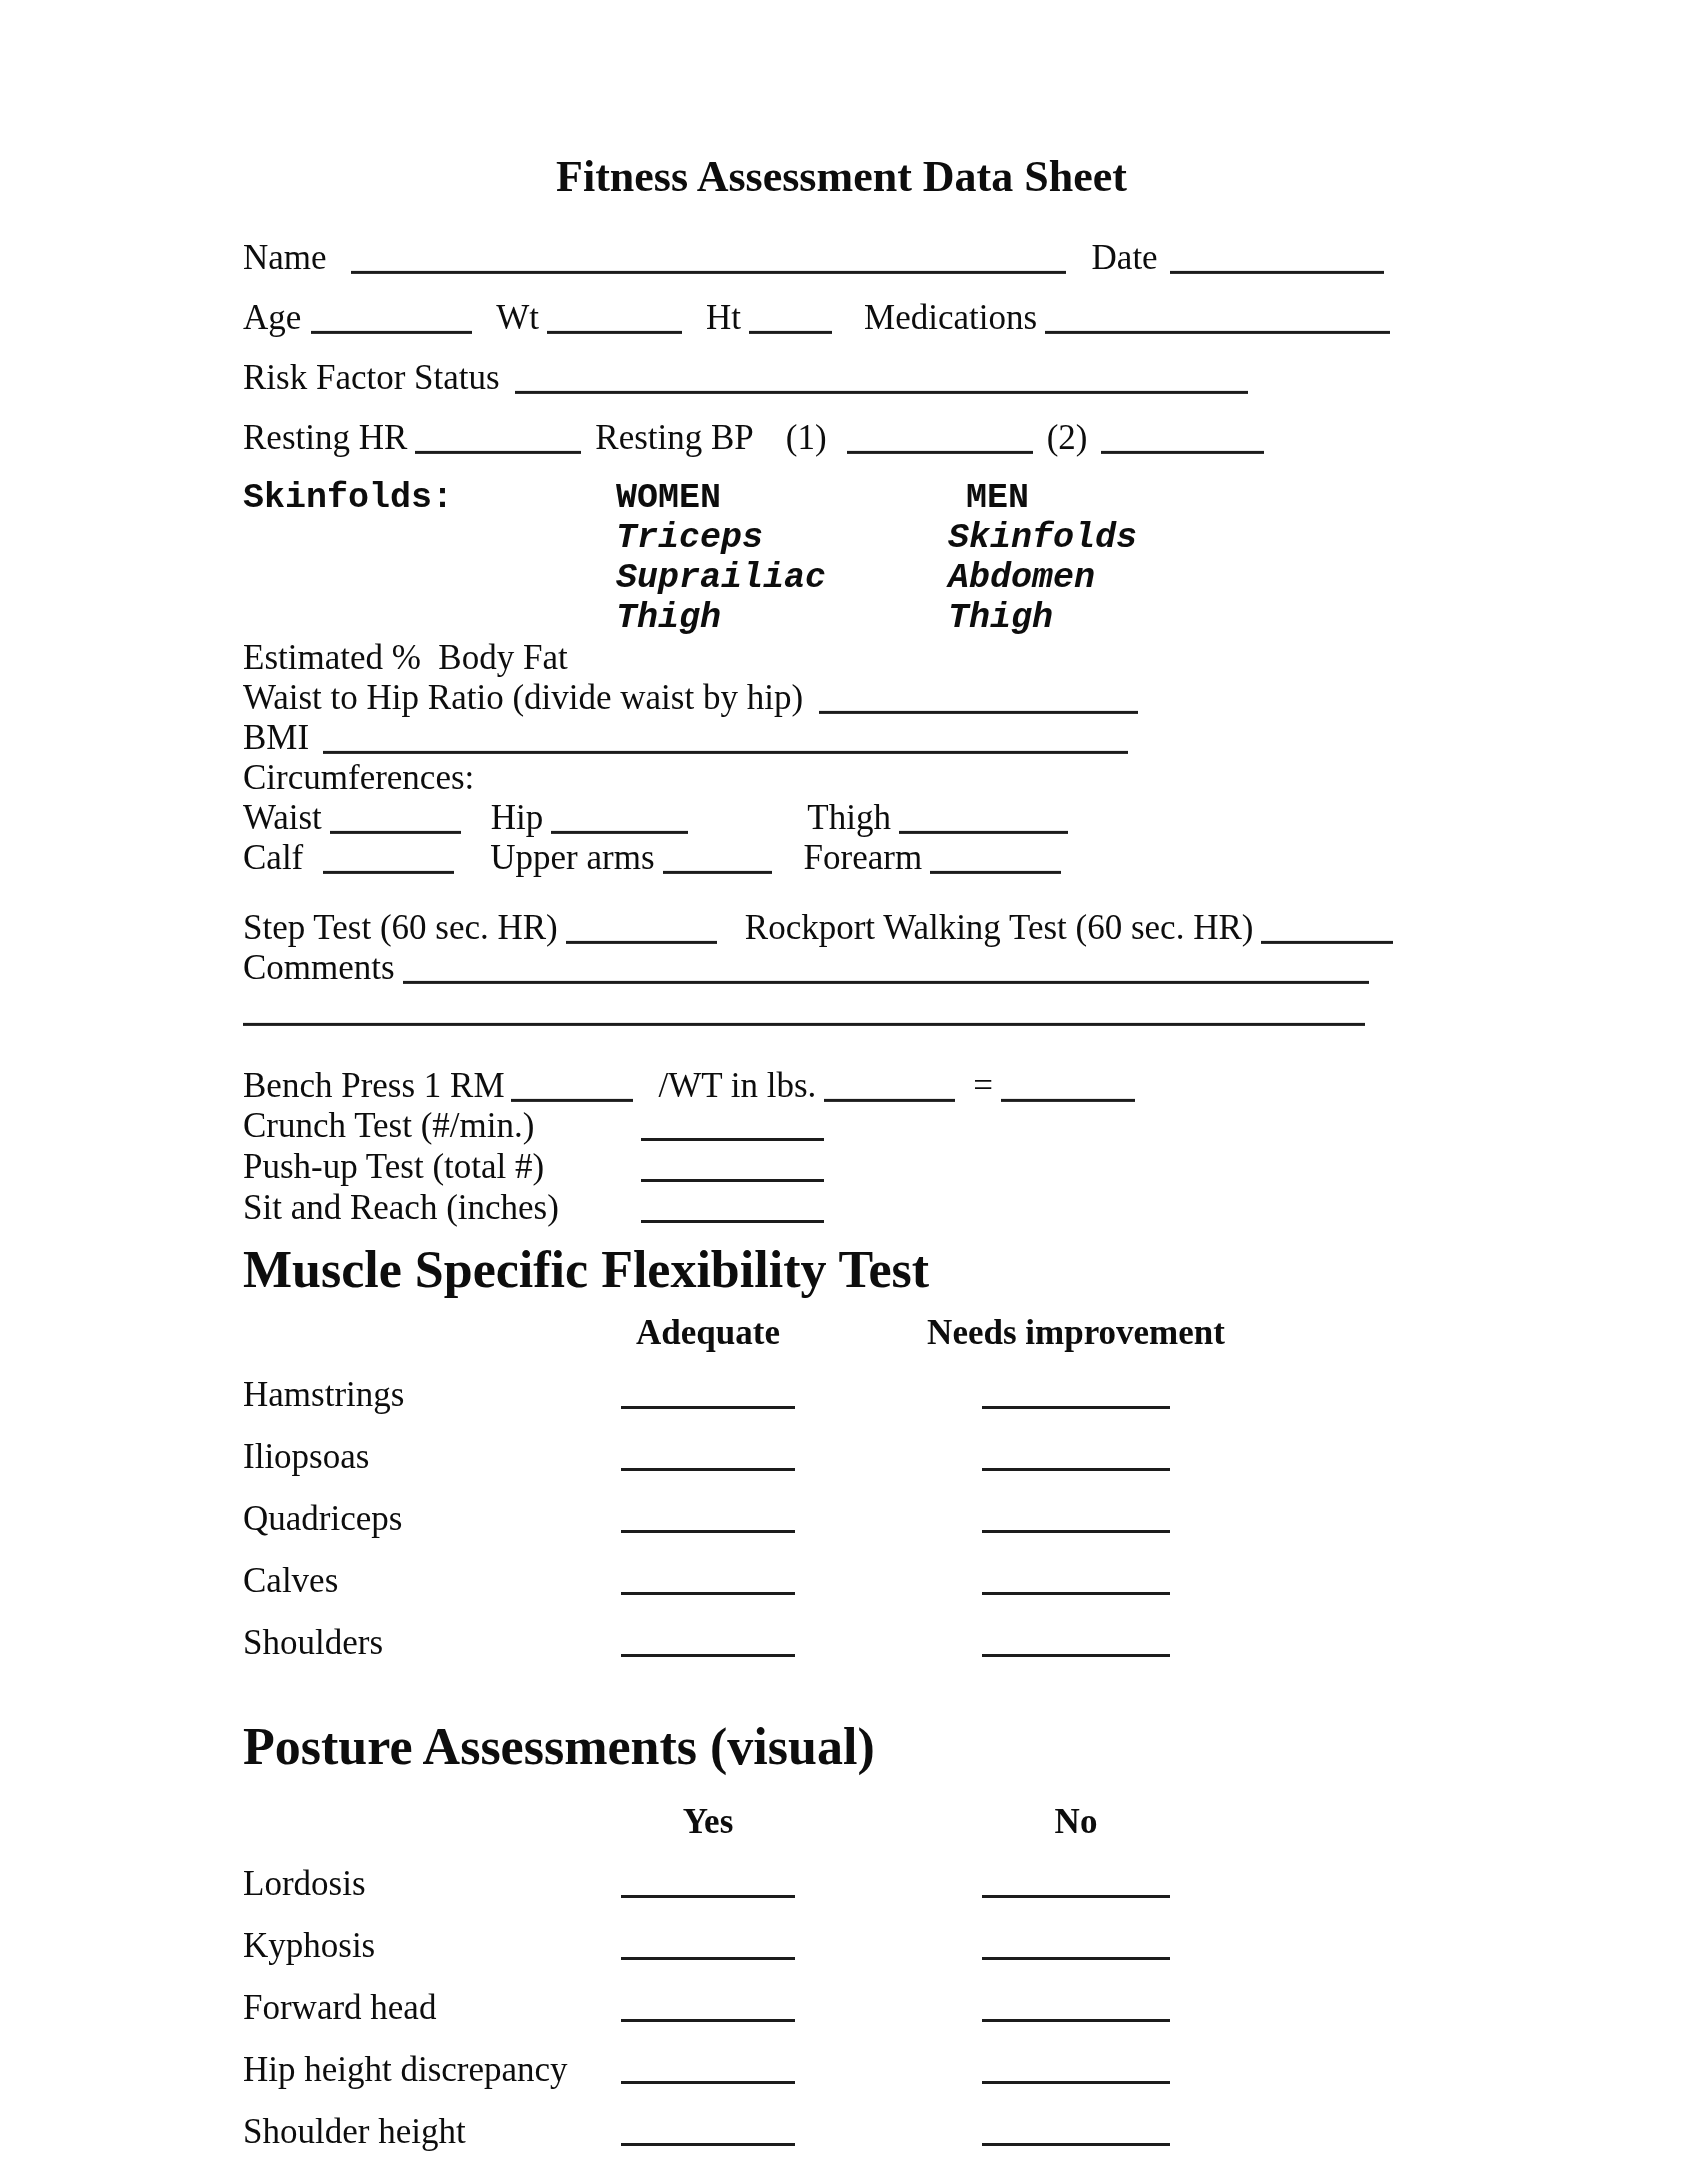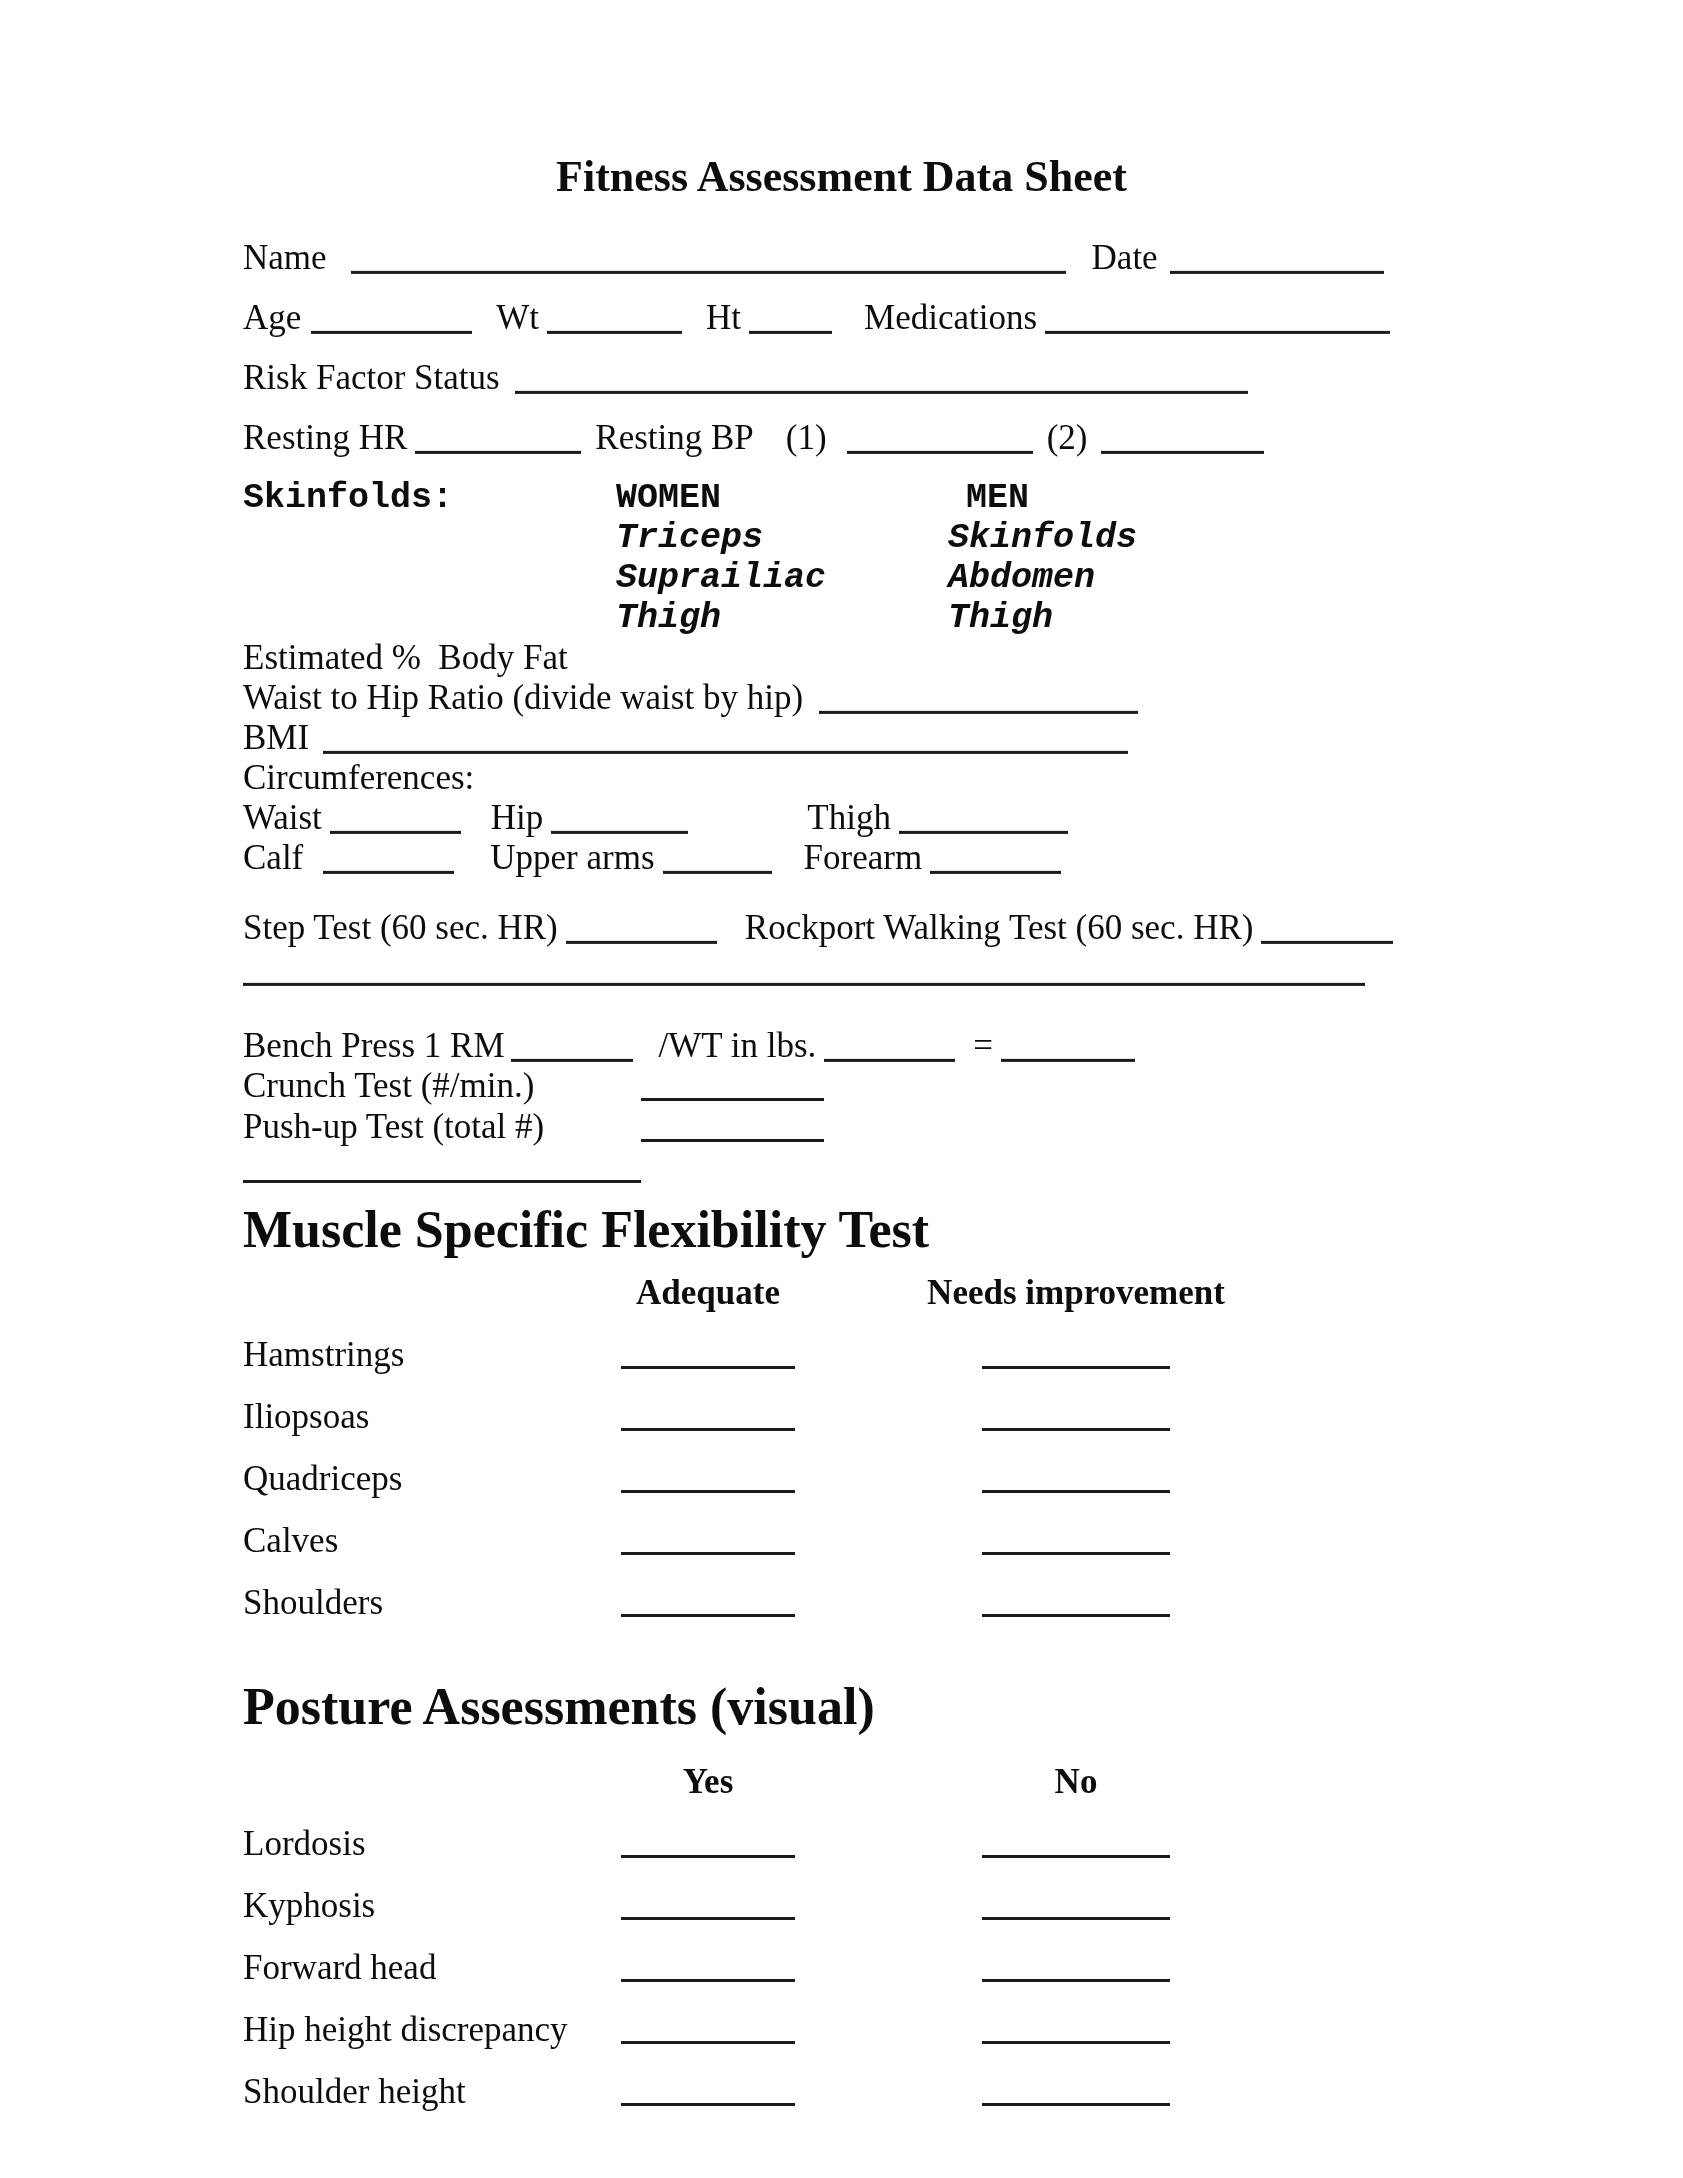--- a/index.html
+++ b/index.html
@@ -136,20 +136,24 @@
       <span class="lbl" style="margin-left:32px">Forearm</span>
       <span class="blank" style="width:131px;margin-left:8px"></span>
     </div>
 
     <div class="row" style="margin-top:30px">
       <span class="lbl">Step Test (60 sec. HR)</span>
       <span class="blank" style="width:151px;margin-left:8px"></span>
       <span class="lbl" style="margin-left:28px">Rockport Walking Test (60 sec. HR)</span>
       <span class="blank" style="width:132px;margin-left:8px"></span>
     </div>
+    <div class="row">
+      <span class="lbl">Comments</span>
+      <span class="blank" style="width:966px;margin-left:8px"></span>
+    </div>
     <div class="row" style="margin-top:8px">
       <span class="blank" style="width:1122px"></span>
     </div>
 
     <div class="row" style="margin-top:45px">
       <span class="lbl">Bench Press 1 RM</span>
       <span class="blank" style="width:122px;margin-left:6px"></span>
       <span class="lbl" style="margin-left:26px">/WT in lbs.</span>
       <span class="blank" style="width:131px;margin-left:8px"></span>
       <span class="lbl" style="margin-left:18px">=</span>
@@ -161,20 +165,23 @@
         </div>
       <div class="ln">
           <span class="blank"></span>
         </div>
       <div>
           <span class="lbl">Push-up Test (total #)</span>
         </div>
       <div class="ln">
           <span class="blank"></span>
         </div>
+      <div>
+          <span class="lbl">Sit and Reach (inches)</span>
+        </div>
       <div class="ln">
           <span class="blank"></span>
         </div>
     </div>
 
     <div class="sec-head" style="margin-top:14px">Muscle Specific Flexibility Test</div>
 
     <div class="tbl" style="margin-top:16px">
       <div></div>
       <div class="hd">

